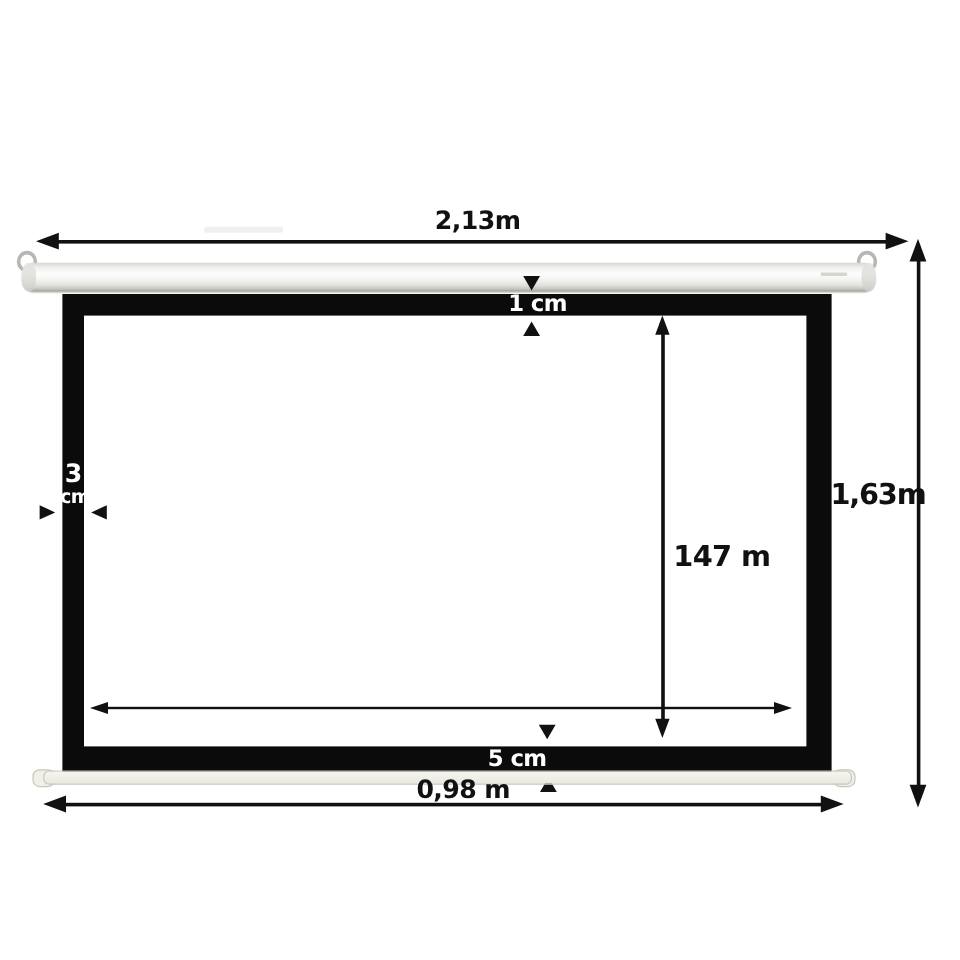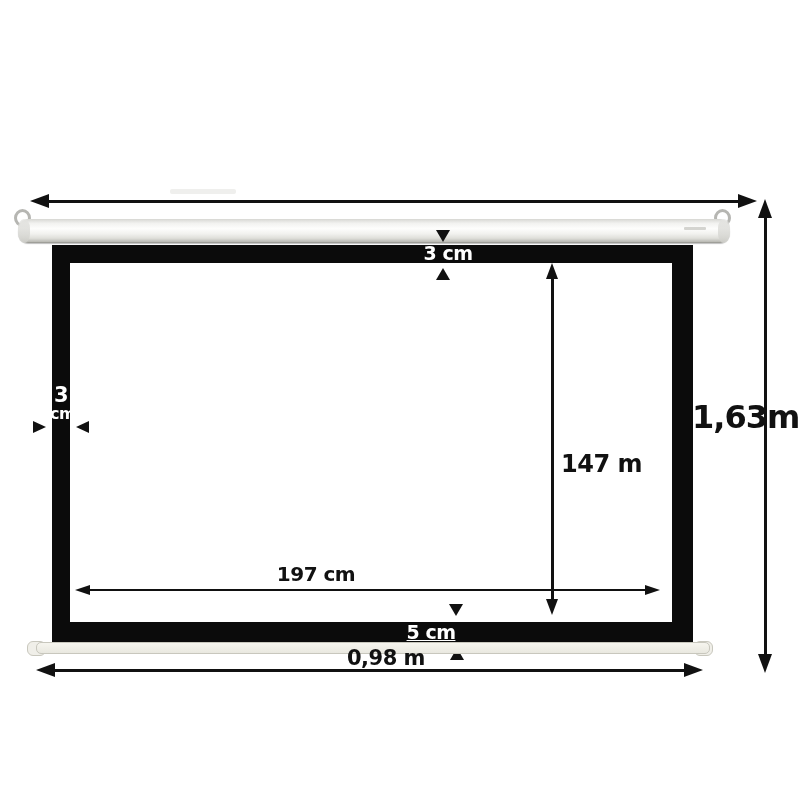--- a/index.html
+++ b/index.html
@@ -69,76 +69,76 @@
     background:#f0efe9;border:1px solid var(--slat-border);border-radius:6px;
   }
 </style>
 </head>
 <body>
 
 <div class="stage">
 
   <div class="watermark"></div>
 
+  <div class="abs lbl lbl-dark center" style="left:328px;top:172px;width:140px;font-size:21px;">2,13m</div>
   <div class="abs" style="left:30px;top:194px;width:727px;height:14px;">
     <div class="hline" style="left:12px;right:12px;top:6px;height:3px;"></div>
     <div class="head h-left" style="left:0;top:0;"></div>
     <div class="head h-right" style="right:0;top:0;"></div>
   </div>
 
   <div class="eyelet" style="left:14px;top:209px;"></div>
   <div class="eyelet" style="left:714px;top:209px;"></div>
   <div class="housing">
     <div class="housing-cap" style="left:0;"></div>
     <div class="housing-cap" style="right:0;"></div>
   </div>
   <div class="housing-print"></div>
 
   <div class="frame">
     <div class="screen"></div>
   </div>
 
   <div class="tri tri-down" style="left:436px;top:230px;"></div>
-  <div class="abs lbl lbl-white center" style="left:403px;top:244px;width:90px;height:19px;line-height:19px;font-size:19px;">3 cm</div>
+  <div class="abs lbl lbl-white center" style="left:403px;top:244px;width:90px;height:19px;line-height:19px;font-size:19px;">1 cm</div>
   <div class="tri tri-up" style="left:436px;top:268px;"></div>
 
   <div class="abs lbl lbl-white center" style="left:50px;top:384px;width:22px;font-size:21px;line-height:23px;">3</div>
   <div class="abs lbl lbl-white center" style="left:50px;top:407px;width:22px;font-size:16px;line-height:13px;">cm</div>
   <div class="tri tri-right" style="left:33px;top:421px;"></div>
   <div class="tri tri-left" style="left:76px;top:421px;"></div>
 
   <div class="abs" style="left:545px;top:263px;width:14px;height:352px;">
     <div class="vline" style="top:10px;bottom:10px;left:6px;width:3px;"></div>
     <div class="head v-up sm" style="top:0;left:1px;"></div>
     <div class="head v-down sm" style="bottom:0;left:1px;"></div>
   </div>
   <div class="abs lbl lbl-dark" style="left:561px;top:450px;font-size:24px;">147 m</div>
 
-  <div class="abs lbl lbl-dark center" style="left:246px;top:562px;width:140px;font-size:20px;">197 cm</div>
   <div class="abs" style="left:75px;top:584px;width:585px;height:12px;">
     <div class="hline" style="left:10px;right:10px;top:5px;height:2px;"></div>
     <div class="head h-left sm" style="left:0;top:1px;"></div>
     <div class="head h-right sm" style="right:0;top:1px;"></div>
   </div>
 
   <div class="tri tri-down" style="left:449px;top:604px;"></div>
-  <div class="abs lbl lbl-white center" style="left:386px;top:621px;width:90px;height:22px;line-height:22px;font-size:19px;text-decoration:underline;">5 cm</div>
+  <div class="abs lbl lbl-white center" style="left:386px;top:621px;width:90px;height:22px;line-height:22px;font-size:19px;">5 cm</div>
   <div class="tri tri-up" style="left:450px;top:648px;"></div>
 
   <div class="slat-cap" style="left:27px;"></div>
   <div class="slat-cap" style="left:694px;"></div>
   <div class="slat"></div>
 
   <div class="abs lbl lbl-dark center" style="left:316px;top:646px;width:140px;font-size:21px;">0,98 m</div>
   <div class="abs" style="left:36px;top:663px;width:667px;height:14px;">
     <div class="hline" style="left:12px;right:12px;top:6px;height:3px;"></div>
     <div class="head h-left" style="left:0;top:0;"></div>
     <div class="head h-right" style="right:0;top:0;"></div>
   </div>
 
   <div class="abs" style="left:758px;top:199px;width:14px;height:474px;">
     <div class="vline" style="top:12px;bottom:12px;left:6px;width:3px;"></div>
     <div class="head v-up" style="top:0;left:0;"></div>
     <div class="head v-down" style="bottom:0;left:0;"></div>
   </div>
-  <div class="abs lbl lbl-dark" style="left:692px;top:398px;font-size:32px;letter-spacing:-1px;">1,63m</div>
+  <div class="abs lbl lbl-dark" style="left:692px;top:398px;font-size:24px;letter-spacing:-1px;">1,63m</div>
 
 </div>
 
 </body></html>

